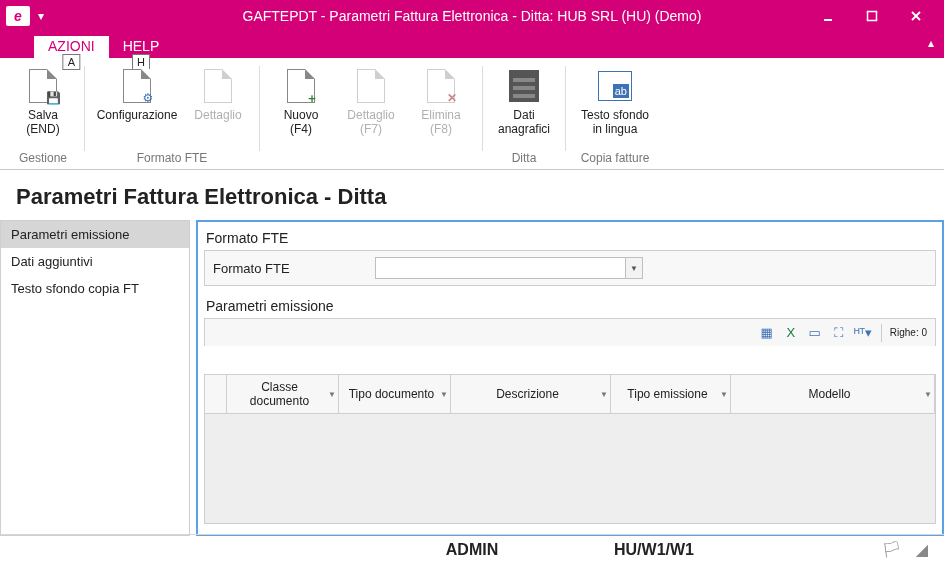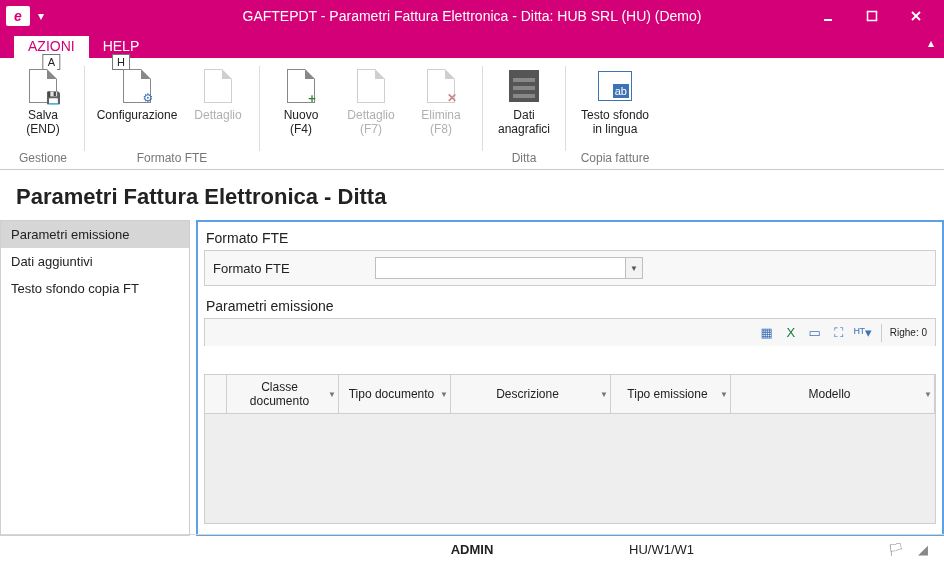--- a/index.html
+++ b/index.html
@@ -9,21 +9,21 @@
   
   .titlebar { height: 32px; background: #d40078; display: flex; align-items: center; color: #fff; padding: 0 6px; position: relative; }
   .titlebar .app-icon { width: 24px; height: 20px; background: #fff; border-radius: 2px; display: flex; align-items: center; justify-content: center; color: #d40078; font-style: italic; font-weight: bold; font-size: 14px; }
   .titlebar .qat { margin-left: 8px; color: #fff; font-size: 12px; }
   .titlebar .title { position: absolute; left: 0; right: 0; text-align: center; font-size: 14px; pointer-events: none; }
   .titlebar .win-btns { margin-left: auto; display: flex; gap: 0; }
   .titlebar .win-btn { width: 44px; height: 32px; display: flex; align-items: center; justify-content: center; color: #fff; font-size: 13px; }
   .titlebar .win-btn svg { stroke: #fff; }
 
   
-  .ribbon-tabs { height: 26px; background: #d40078; display: flex; align-items: flex-end; padding-left: 14px; position: relative; }
+  .ribbon-tabs { height: 26px; background: #d40078; display: flex; align-items: flex-end; padding-left: 34px; position: relative; }
   .ribbon-tab { padding: 2px 14px 4px 14px; color: #fff; font-size: 14px; position: relative; }
   .ribbon-tab.active { background: #fff; color: #d40078; }
   .ribbon-tab .shortcut { position: absolute; top: 18px; left: 50%; transform: translateX(-50%); background: #fff; color: #222; border: 1px solid #777; padding: 0 4px; font-size: 11px; line-height: 14px; }
   .ribbon-collapse { position: absolute; right: 10px; top: 4px; color: #fff; font-size: 12px; }
 
   
   .ribbon { height: 112px; border-bottom: 1px solid #c9c9c9; background: #fff; display: flex; padding: 2px 8px 0 8px; }
   .ribbon-group { display: flex; flex-direction: column; height: 100%; }
   .ribbon-group-body { flex: 1; display: flex; align-items: flex-start; padding-top: 2px; }
   .ribbon-group-title { text-align: center; font-size: 12px; color: #777; padding: 2px 0 4px 0; }
@@ -71,23 +71,23 @@
   .grid-header .gh .drop { position: absolute; right: 2px; top: 50%; transform: translateY(-50%); font-size: 8px; color: #777; }
   .gh.rowsel { width: 22px; padding: 0; }
   .gh.c1 { width: 112px; }
   .gh.c2 { width: 112px; }
   .gh.c3 { width: 160px; justify-content: center; }
   .gh.c4 { width: 120px; justify-content: center; }
   .gh.c5 { flex: 1; }
   .grid-body { border: 1px solid #cfcfcf; border-top: none; height: 110px; background: #eeeeee; }
 
   
-  .statusbar { position: absolute; left: 0; right: 0; bottom: 0; height: 30px; border-top: 1px solid #d6d6d6; display: flex; align-items: center; font-size: 13px; padding: 0 16px; }
+  .statusbar { position: absolute; left: 0; right: 0; bottom: 0; height: 30px; border-top: 1px solid #d6d6d6; display: flex; align-items: center; font-size: 16px; padding: 0 16px; }
   .statusbar .sb-center { position: absolute; left: 50%; transform: translateX(-50%); font-weight: bold; }
-  .statusbar .sb-right  { position: absolute; right: 250px; }
+  .statusbar .sb-right  { position: absolute; right: 250px; font-weight: bold; }
   .statusbar .sb-icons { position: absolute; right: 16px; display: flex; gap: 14px; color: #888; }
 </style>
 </head>
 <body>
 
 <div class="titlebar">
   <div class="app-icon">e</div>
   <div class="qat">▾</div>
   <div class="title">GAFTEPDT - Parametri Fattura Elettronica - Ditta: HUB SRL (HU)  (Demo)</div>
   <div class="win-btns">

